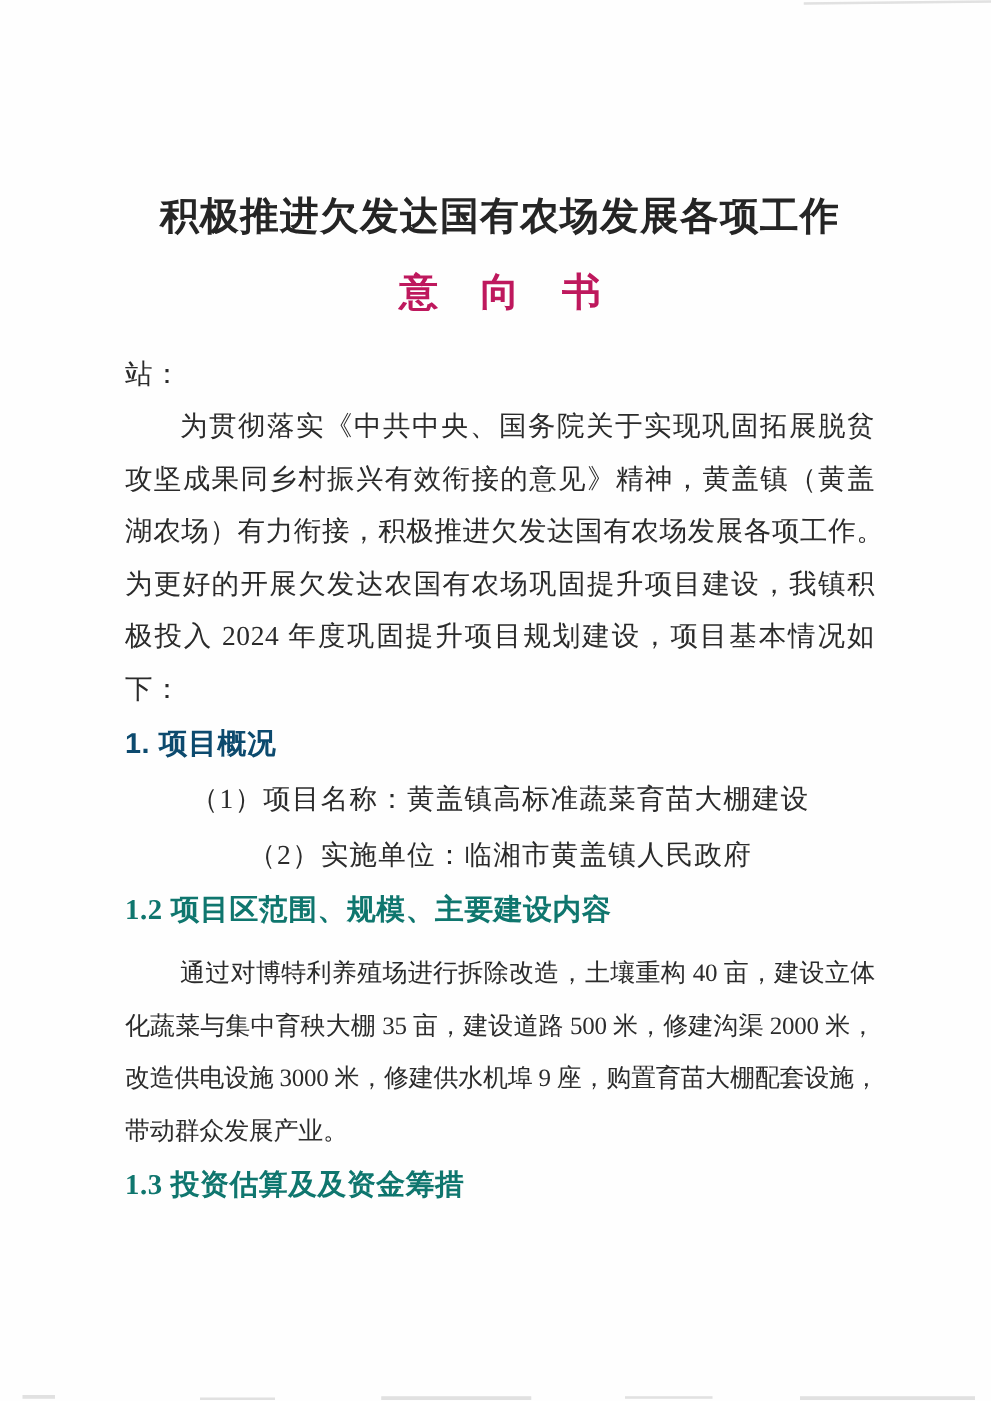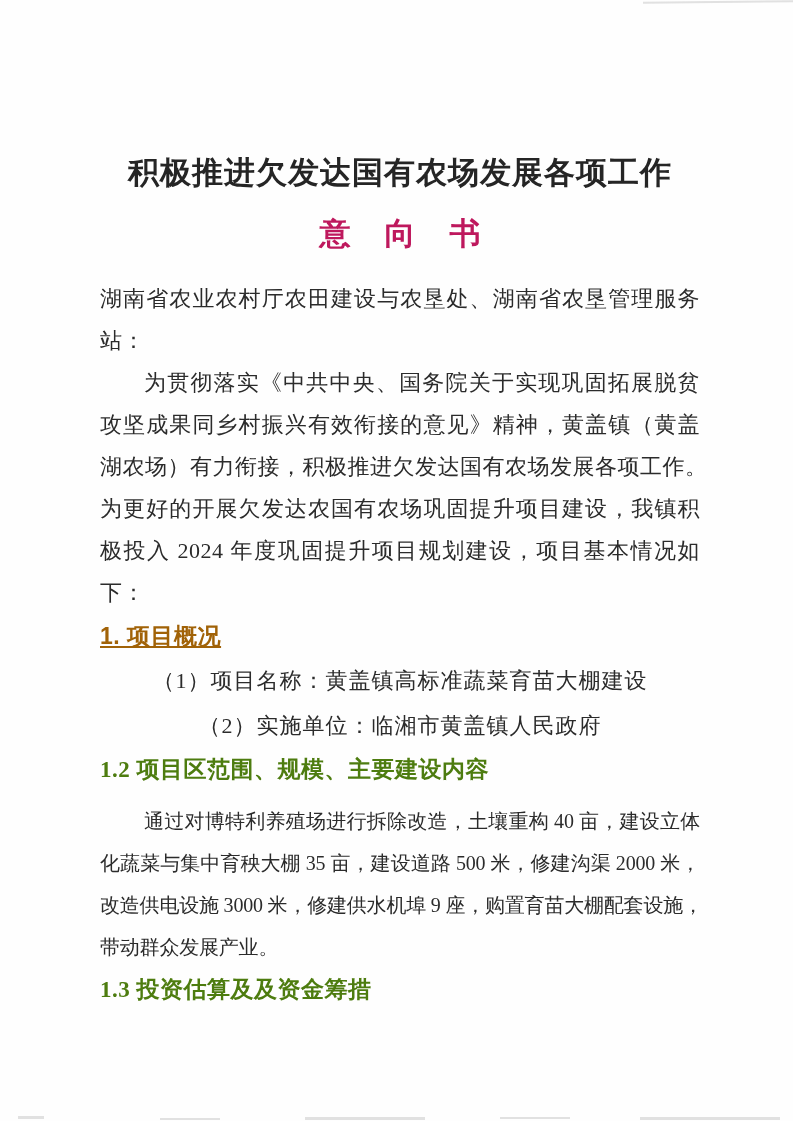--- a/index.html
+++ b/index.html
@@ -57,31 +57,30 @@
   .line.last {
     text-align-last: left;
   }
 
   .h-sans {
     margin: 0;
     font-family: "Liberation Sans", sans-serif;
     font-weight: bold;
     font-size: 23px;
     line-height: 44px;
-    color: #a16207;
+    color: #0c4a6e;
     letter-spacing: 0.5px;
-    text-decoration: underline;
   }
   .h-serif {
     margin: 0;
     font-family: "Liberation Serif", serif;
     font-weight: bold;
     font-size: 23px;
     line-height: 44px;
-    color: #4d7c0f;
+    color: #0f766e;
     letter-spacing: 0.5px;
   }
 
   .item {
     font-size: 22px;
     line-height: 45px;
     height: 45px;
     letter-spacing: 1px;
     white-space: nowrap;
     text-align: center;
@@ -112,21 +111,20 @@
 <body>
 
 <div class="page">
 
   <div class="content">
 
     <h1 class="title">积极推进欠发达国有农场发展各项工作</h1>
     <h2 class="subtitle">意向书</h2>
 
     <div class="salutation">
-      <div class="line">湖南省农业农村厅农田建设与农垦处、湖南省农垦管理服务</div>
       <div class="line last">站：</div>
     </div>
 
     <div class="para">
       <div class="line indent">为贯彻落实《中共中央、国务院关于实现巩固拓展脱贫</div>
       <div class="line">攻坚成果同乡村振兴有效衔接的意见》精神，黄盖镇（黄盖</div>
       <div class="line">湖农场）有力衔接，积极推进欠发达国有农场发展各项工作。</div>
       <div class="line">为更好的开展欠发达农国有农场巩固提升项目建设，我镇积</div>
       <div class="line">极投入 2024 年度巩固提升项目规划建设，项目基本情况如</div>
       <div class="line last">下：</div>

